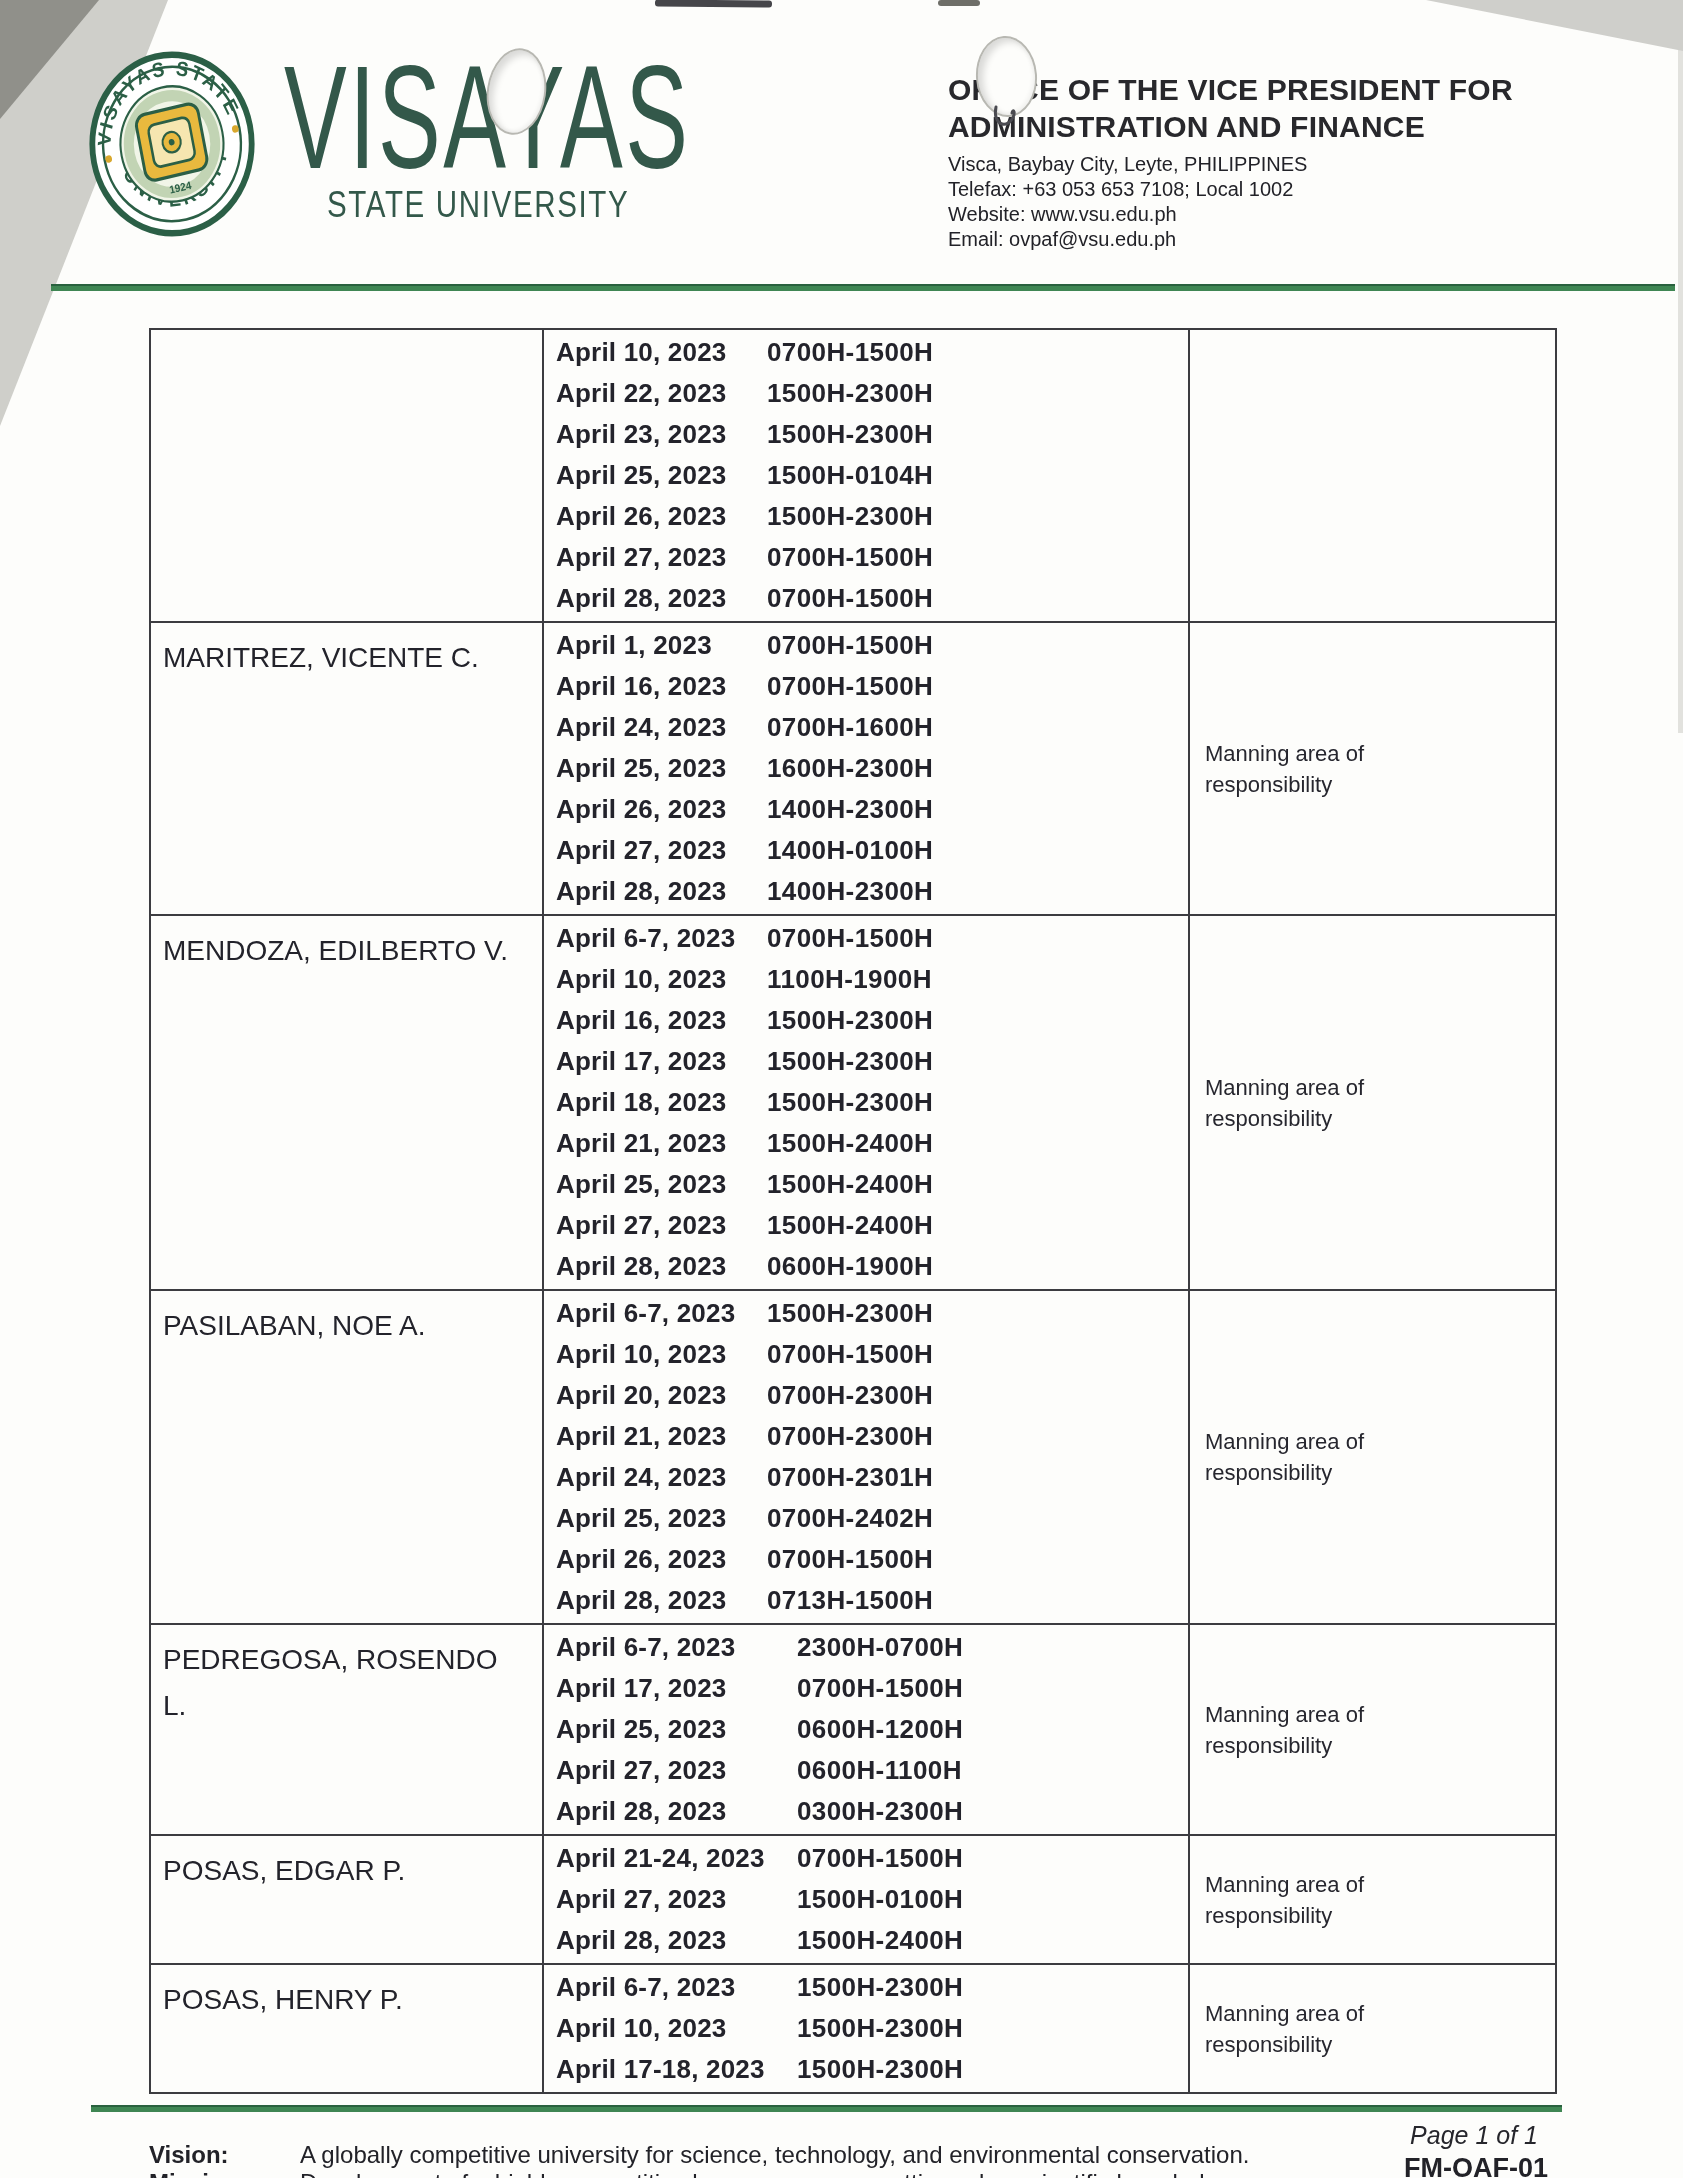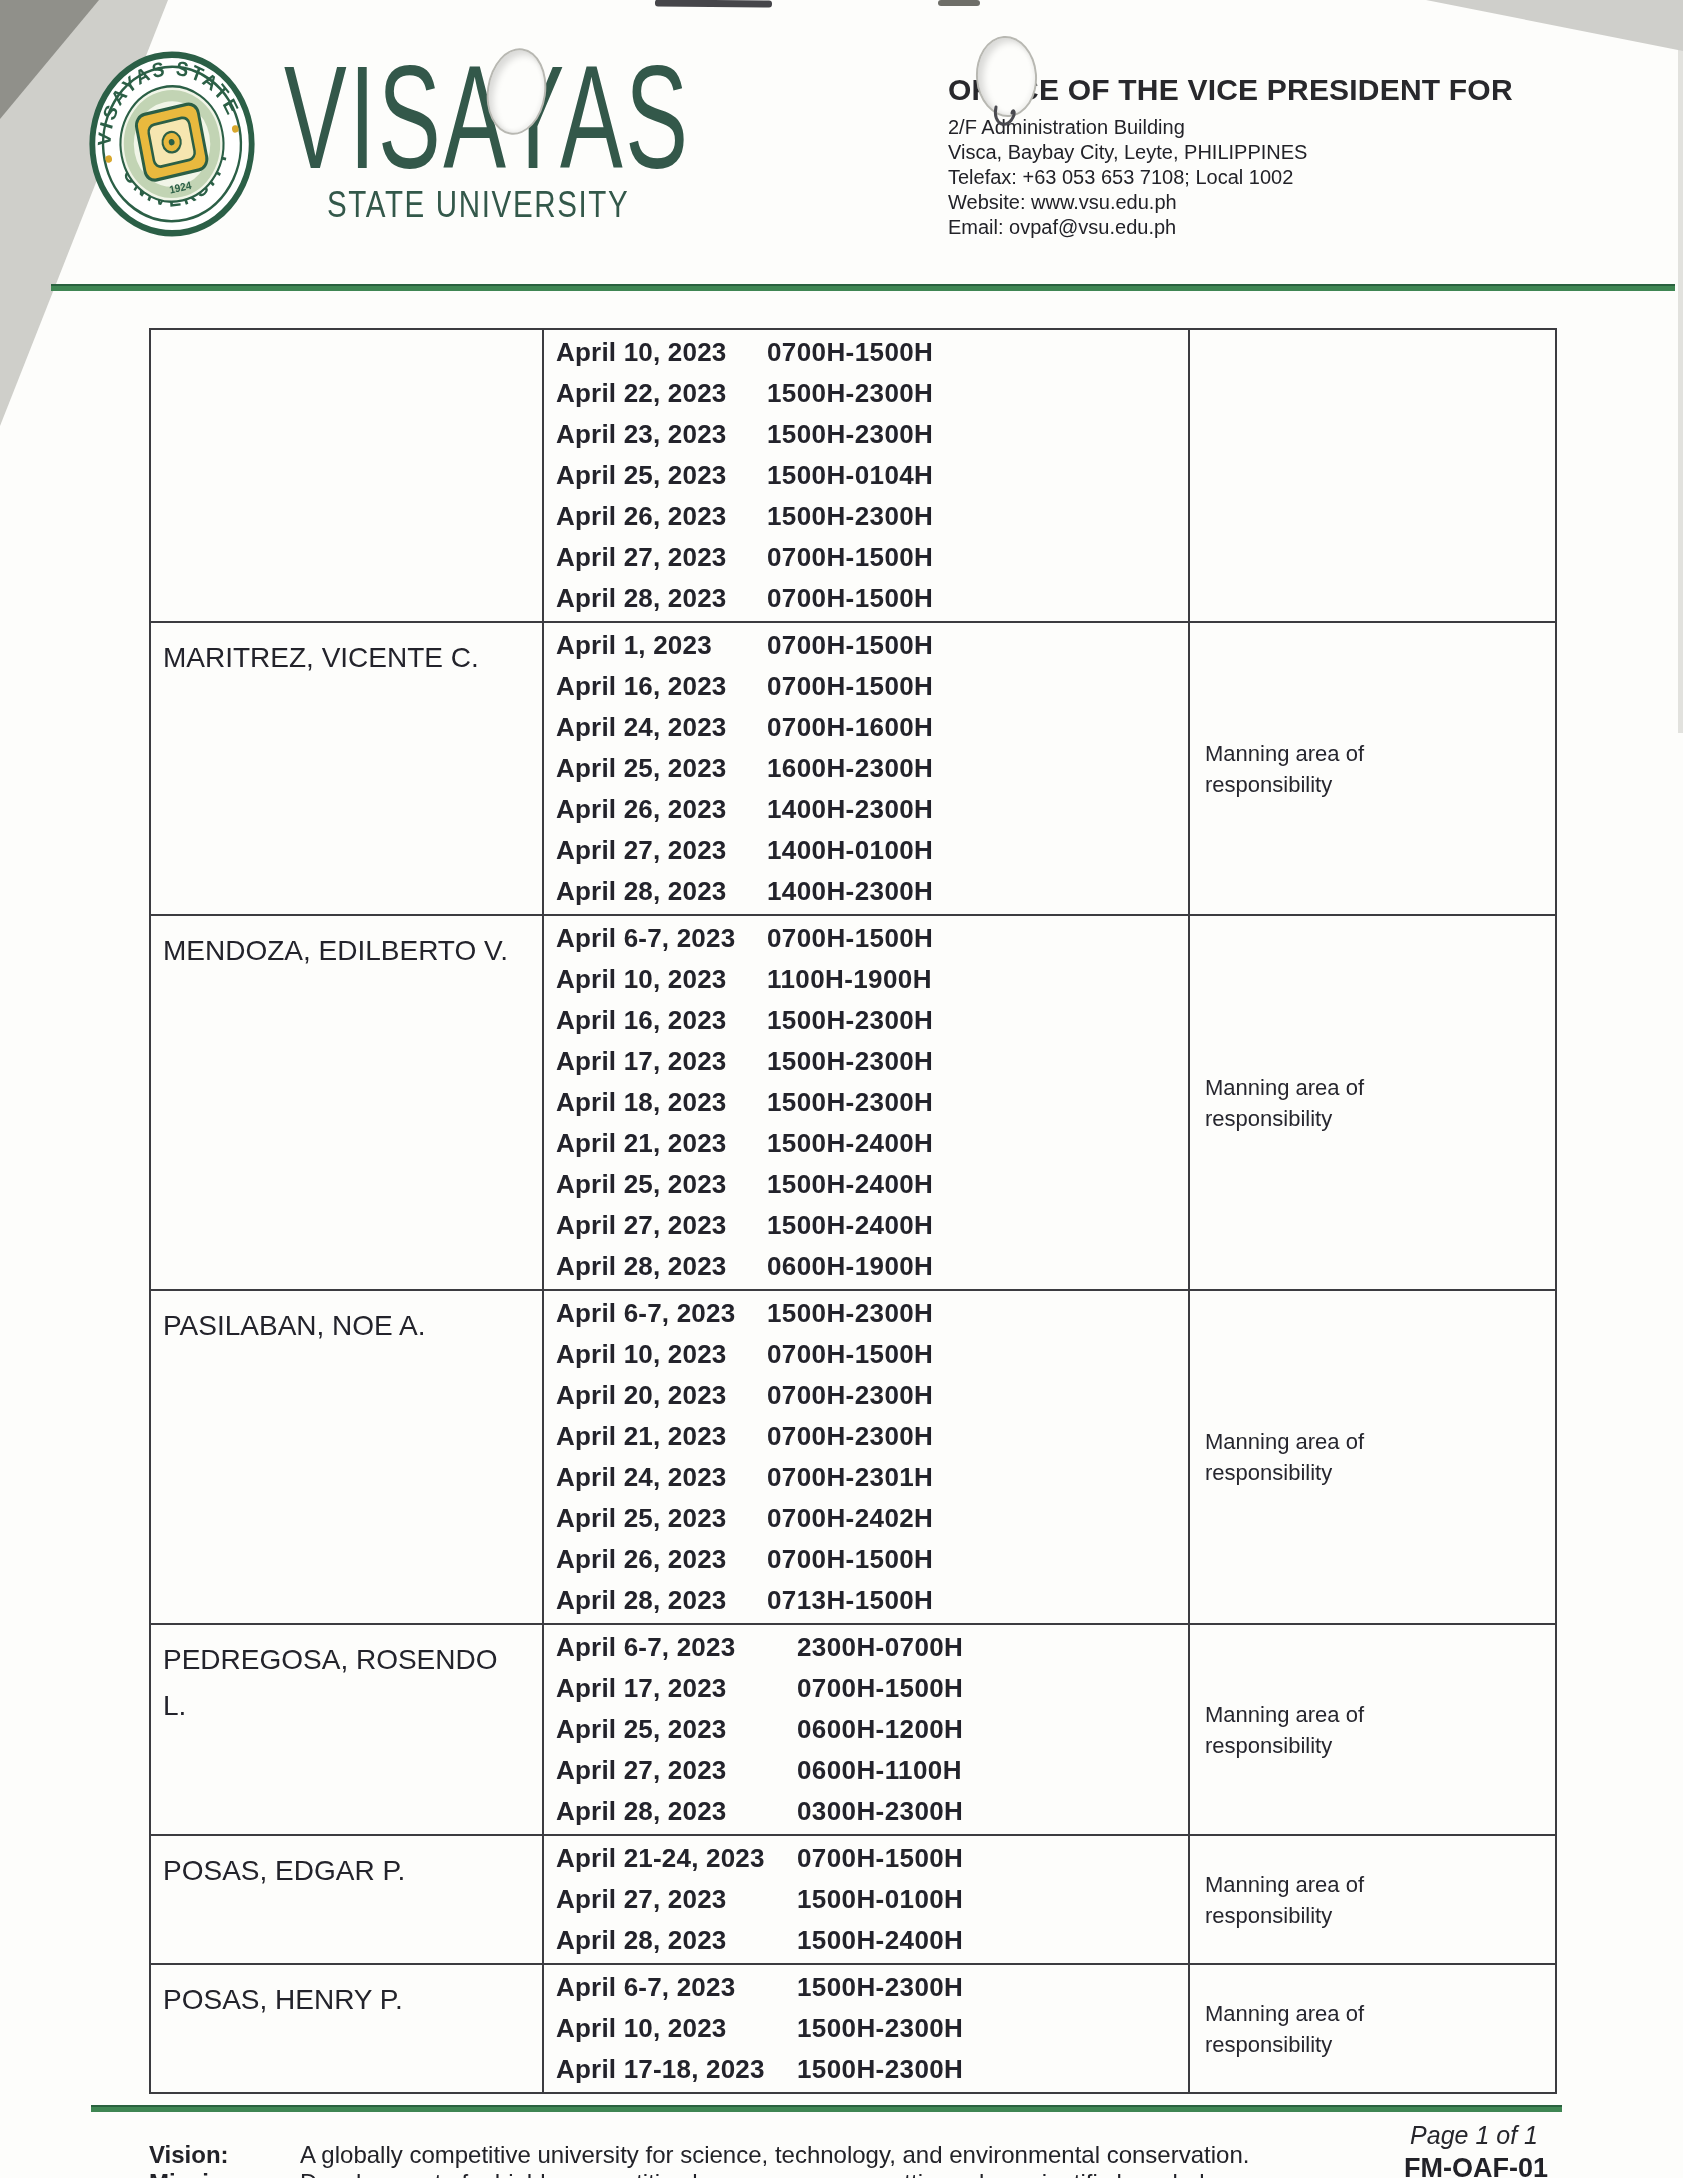--- a/index.html
+++ b/index.html
@@ -150,23 +150,23 @@
       <text x="100" y="152" text-anchor="middle" font-family="Liberation Sans, sans-serif" font-size="12" font-weight="700" fill="#2b5f46">1924</text>
     </g>
   </svg>
 
   <div class="wordmark">VISAYAS</div>
   <div class="wordmark-sub">STATE UNIVERSITY</div>
 
   <div class="office-block">
     <div class="office-title">
       <div>OFFICE OF THE VICE PRESIDENT FOR</div>
+      <div>ADMINISTRATION AND FINANCE</div>
     </div>
     <div class="office-address">
-      <div>2/F Administration Building</div>
       <div>Visca, Baybay City, Leyte, PHILIPPINES</div>
       <div>Telefax: +63 053 653 7108; Local 1002</div>
       <div>Website: www.vsu.edu.ph</div>
       <div>Email: ovpaf@vsu.edu.ph</div>
     </div>
   </div>
 
   <div class="punch-hole hole-1"></div>
   <div class="punch-hole hole-2"></div>
   <svg class="hole-2-squiggle" width="34" height="28" viewBox="0 0 34 28">

